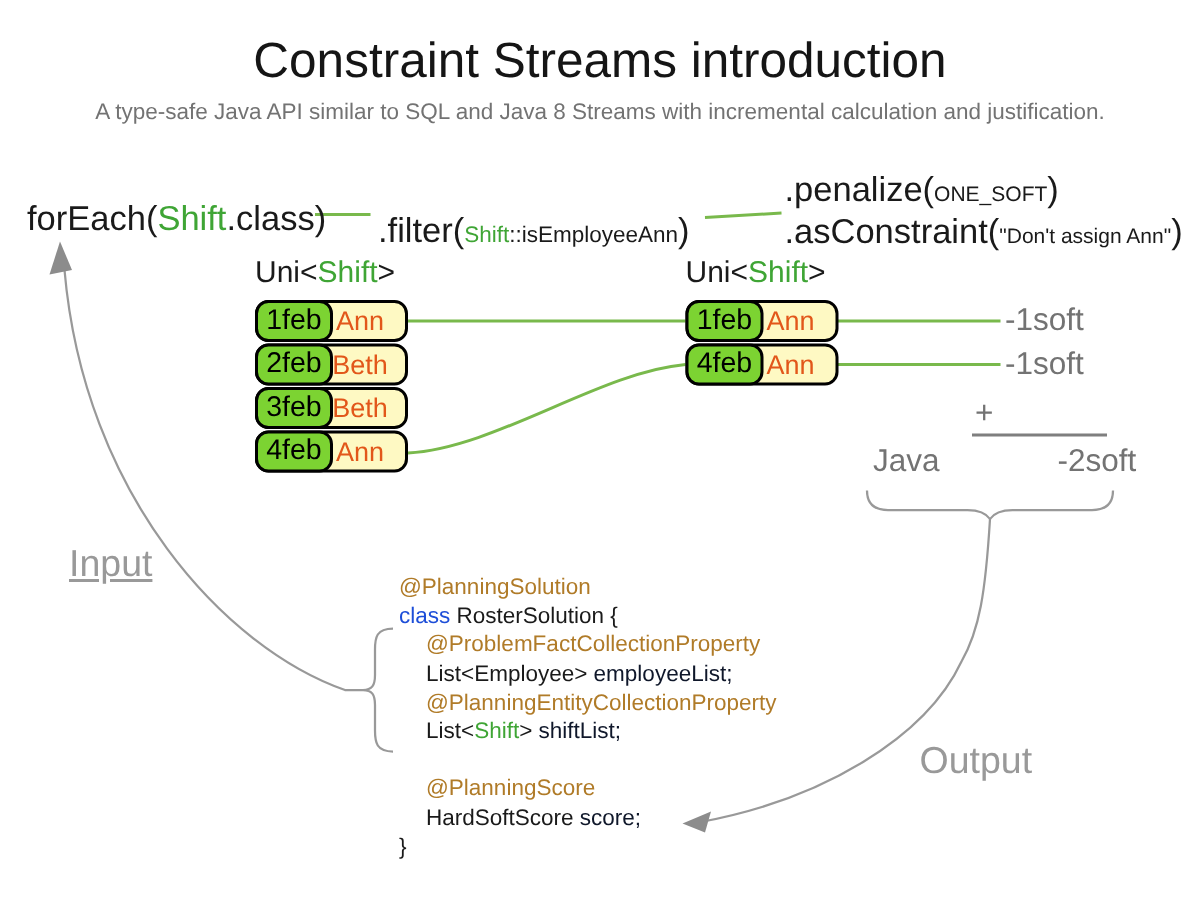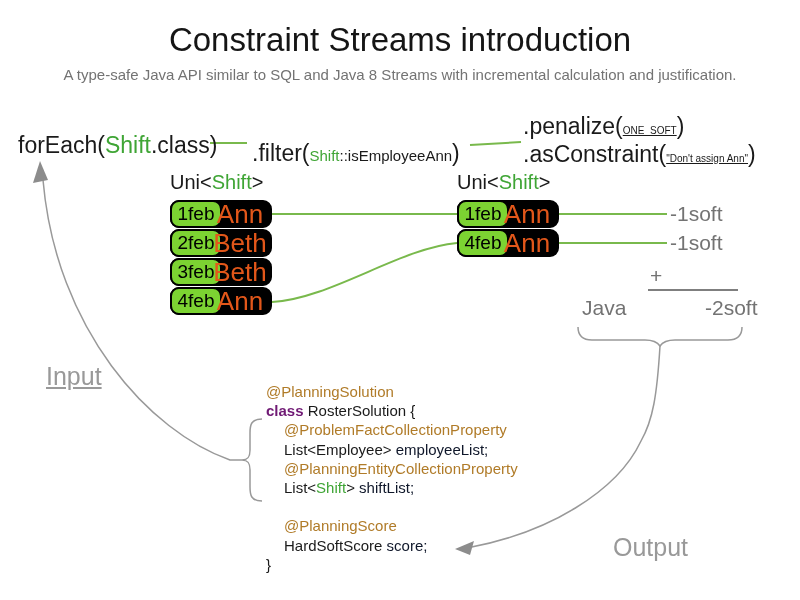--- a/index.html
+++ b/index.html
@@ -6,46 +6,46 @@
   body { font-family: "Liberation Sans", sans-serif; background:#fff; }
   #stage { position:relative; width:800px; height:600px; background:#ffffff; overflow:hidden; }
 
   .title { position:absolute; top:21px; left:0; width:800px; text-align:center;
            font-size:33px; color:#151515; }
   .subtitle { position:absolute; top:66px; left:0; width:800px; text-align:center;
               font-size:15px; color:#737373; }
 
   .flow { position:absolute; font-size:23px; color:#1a1a1a; white-space:pre; }
   .flow .sm { font-size:15px; }
-  .flow .xs { font-size:10px;text-decoration:underline; }
+  .flow .xs { font-size:14px; }
   .green-t { color:#3fa535; }
 
   .uni-label { position:absolute; font-size:20px; color:#1a1a1a; white-space:pre; }
 
-  .srow { position:absolute; width:102px; height:28px; background:#000000;
+  .srow { position:absolute; width:102px; height:28px; background:#fef9c3;
           border:2px solid #000; border-radius:9px; box-sizing:border-box; }
   .srow .date { position:absolute; left:-2px; top:-2px; width:52px; height:28px;
                 background:#7cd332; border:2px solid #000; border-radius:9px;
                 box-sizing:border-box; display:flex; align-items:center; justify-content:center;
                 font-size:19px; color:#000; }
   .srow .name { position:absolute; left:40px; right:2px; top:0; height:24px;
                 display:flex; align-items:center; justify-content:center;
-                font-size:26px; color:#e2571a; }
+                font-size:18px; color:#e2571a; }
 
   .scoretxt { position:absolute; font-size:21px; color:#737373; white-space:pre; }
 
   .biglabel { position:absolute; font-size:25px; color:#999999; white-space:pre; }
 
   .codeblock { position:absolute; left:266px; top:382px; font-size:15px;
                line-height:19.2px; color:#1a1a1a; }
   .cl { white-space:pre; }
   .ind { padding-left:18px; }
   .spacer { height:19.2px; }
   .gold { color:#b07b28; }
-  .blue { color:#701a75; font-weight:bold; }
+  .blue { color:#1d4ed8; font-weight:normal; }
   .purple { color:#0f172a; }
 
   svg.overlay { position:absolute; left:0; top:0; pointer-events:none; }
 </style>
 </head>
 <body>
 
 <div id="stage">
 
   <div class="title">Constraint Streams introduction</div>
@@ -112,21 +112,21 @@
     <span class="name">Ann</span>
   </div>
 
   <div class="scoretxt" style="left:670px; top:202px;">-1soft</div>
   <div class="scoretxt" style="left:670px; top:231px;">-1soft</div>
   <div class="scoretxt" style="left:650px; top:264px;">+</div>
   <div class="scoretxt" style="left:582px; top:296px;">Java</div>
   <div class="scoretxt" style="left:668px; top:296px;margin-left:37px;">-2soft</div>
 
   <div class="biglabel" style="left:46px; top:362px;text-decoration:underline;">Input</div>
-  <div class="biglabel" style="left:613px; top:493px;margin-top:40px;">Output</div>
+  <div class="biglabel" style="left:613px; top:493px;">Output</div>
 
   <div class="codeblock">
     <div class="cl"><span class="gold">@PlanningSolution</span></div>
     <div class="cl"><span class="blue">class</span><span> RosterSolution {</span></div>
     <div class="cl ind"><span class="gold">@ProblemFactCollectionProperty</span></div>
     <div class="cl ind"><span>List&lt;Employee&gt; </span><span class="purple">employeeList;</span></div>
     <div class="cl ind"><span class="gold">@PlanningEntityCollectionProperty</span></div>
     <div class="cl ind"><span>List&lt;</span><span class="green-t">Shift</span><span>&gt; </span><span class="purple">shiftList;</span></div>
     <div class="spacer"></div>
     <div class="cl ind"><span class="gold">@PlanningScore</span></div>

